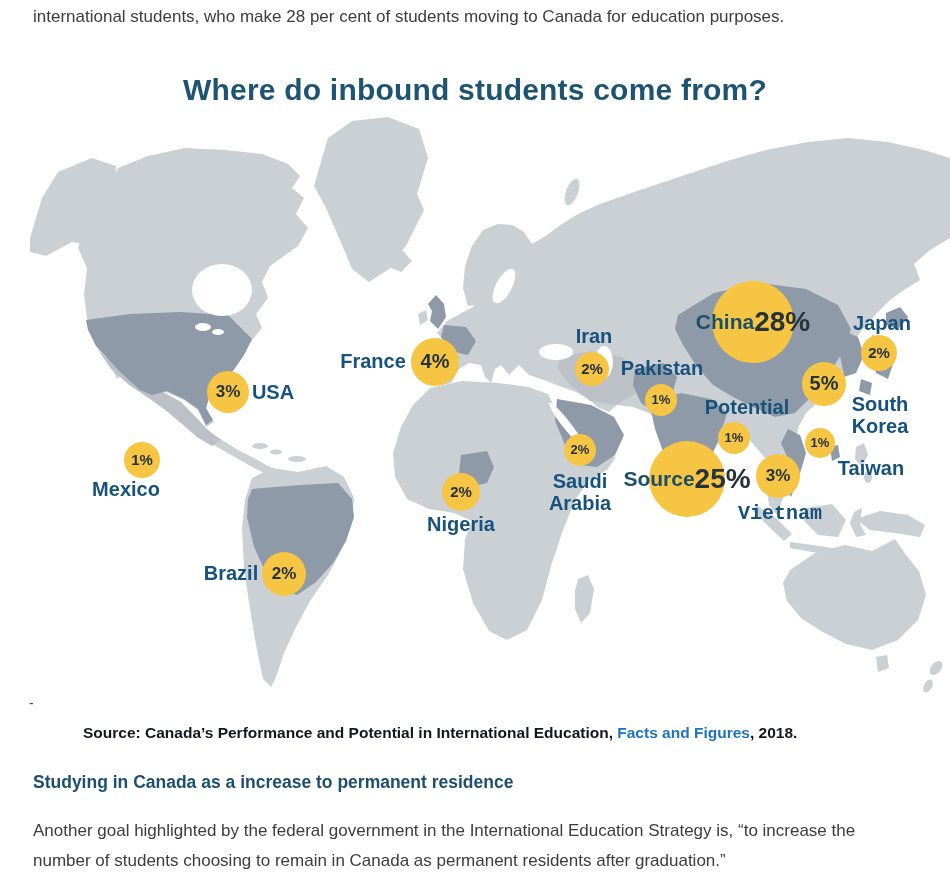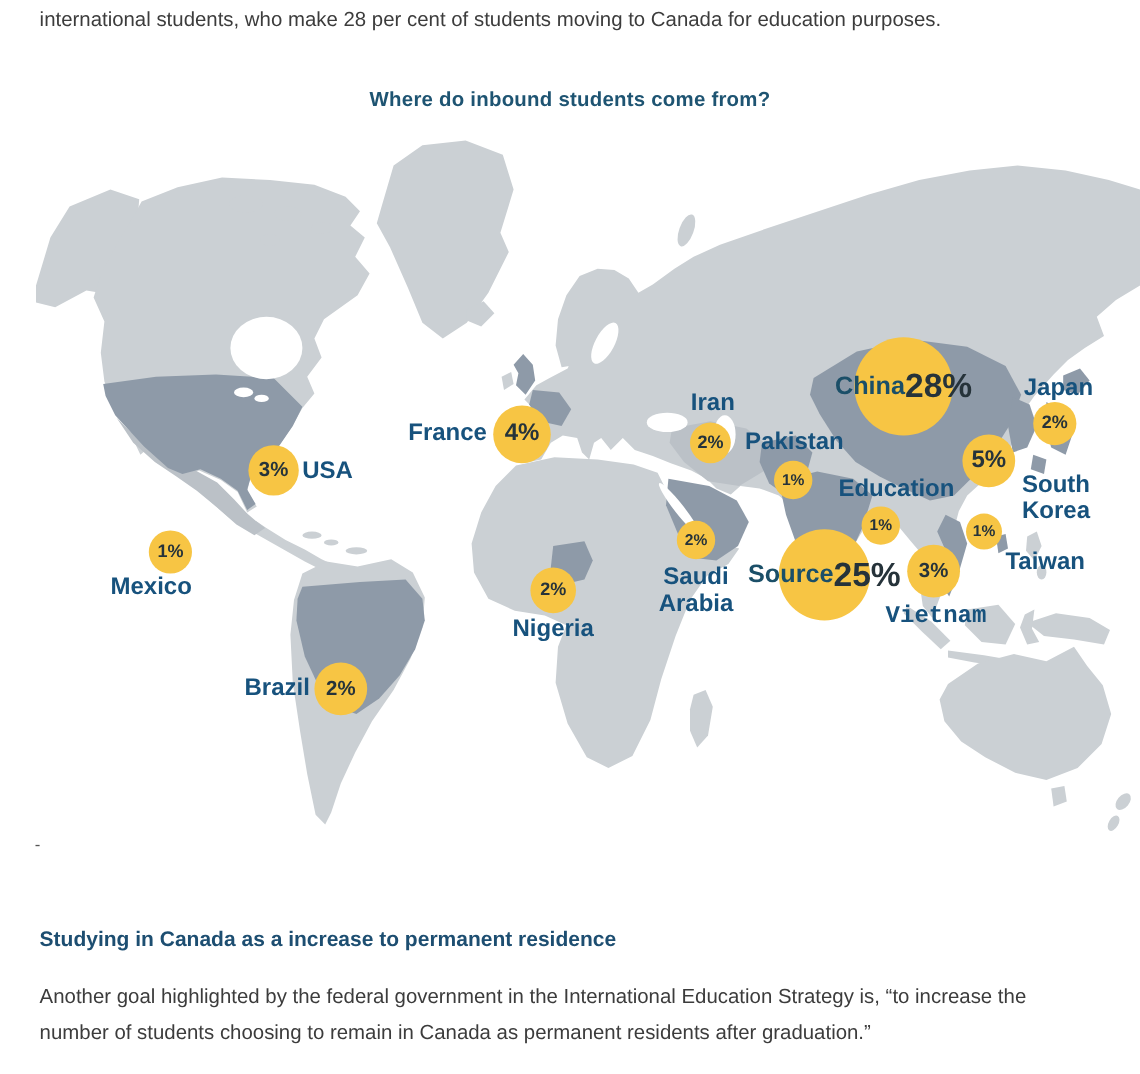--- a/index.html
+++ b/index.html
@@ -1,21 +1,21 @@
 <!DOCTYPE html>
 <html style="--bubble: #F7C544; --land: #CBD0D4; --land-dark: #8E9AA8; --land-mid: #BBC1C7; --label-c: #17527D; --pct-c: #26333A; --bname-c: #1B4F68; --title-c: #1E5472; --heading-c: #1D4E71; --body-c: #3C3C3C; --source-c: #14161F; --link-c: #1E73BE;"><head>
 <meta charset="utf-8">
 <style>
   html,body{margin:0;padding:0;background:#fff;}
   .page{position:relative;width:950px;height:895px;background:#fff;overflow:hidden;
         font-family:"Liberation Sans", sans-serif;}
   .intro{position:absolute;left:33px;top:5px;width:890px;margin:0;
          font-size:17px;line-height:24px;color:var(--body-c,#3c3c3c);}
   .chart-title{position:absolute;left:0;right:0;top:73px;margin:0;text-align:center;
-         font-size:17px;font-weight:700;letter-spacing:.2px;color:var(--title-c,#1e5472);}
+         font-size:30px;font-weight:700;letter-spacing:.2px;color:var(--title-c,#1e5472);}
   .map{position:absolute;inset:0;}
   .map svg{position:absolute;left:0;top:110px;}
   .land{fill:var(--land,#cbd0d4);}
   .dark{fill:var(--land-dark,#8e9aa8);}
   .mid{fill:var(--land-mid,#bbc1c7);}
   .sea{fill:#ffffff;}
   .bubble{position:absolute;border-radius:50%;background:var(--bubble,#f7c544);
           display:flex;flex-direction:row;align-items:center;justify-content:center;
           font-weight:700;color:var(--pct-c,#26333a);}
   .bubble-name{font-size:21px;line-height:1.08;color:var(--bname-c,#1b4f68);}
@@ -151,21 +151,21 @@
           <div>Pakistan</div>
         </div>
         <div class="bubble" style="left: 649px; top: 441px; height: 76px; width: 76px;">
           <div class="bubble-name">Source</div>
           <div class="bubble-pct" style="font-size: 28px;">25%</div>
         </div>
         <div class="bubble" style="left: 718px; top: 422px; height: 32px; width: 32px;">
           <div class="bubble-pct" style="font-size: 13px;">1%</div>
         </div>
         <div class="map-label" style="left: 747px; top: 407px;">
-          <div>Education</div>
+          <div>Potential</div>
         </div>
         <div class="bubble" style="left: 712px; top: 281px; height: 82px; width: 82px;">
           <div class="bubble-name">China</div>
           <div class="bubble-pct" style="font-size: 28px;">28%</div>
         </div>
         <div class="bubble" style="left: 756px; top: 454px; height: 44px; width: 44px;">
           <div class="bubble-pct" style="font-size: 17px;">3%</div>
         </div>
         <div class="map-label" style="left: 780px; top: 514px; font-family: Liberation Mono, monospace;">
           <div>Vietnam</div>
@@ -187,18 +187,19 @@
           <div class="bubble-pct" style="font-size: 15px;">2%</div>
         </div>
         <div class="map-label" style="left: 882px; top: 323px;">
           <div>Japan</div>
         </div>
       </div>
   </div>
 
   <span class="stray">-</span>
 
+  <p class="source"><span>Source: Canada’s Performance and Potential in International Education, </span><a href="#">Facts and Figures</a><span>, 2018.</span></p>
 
   <h3 class="section-heading">Studying in Canada as a increase to permanent residence</h3>
 
   <p class="body-text">Another goal highlighted by the federal government in the International Education Strategy is, “to increase the number of students choosing to remain in Canada as permanent residents after graduation.”</p>
 
 </div>
 
 </body></html>

